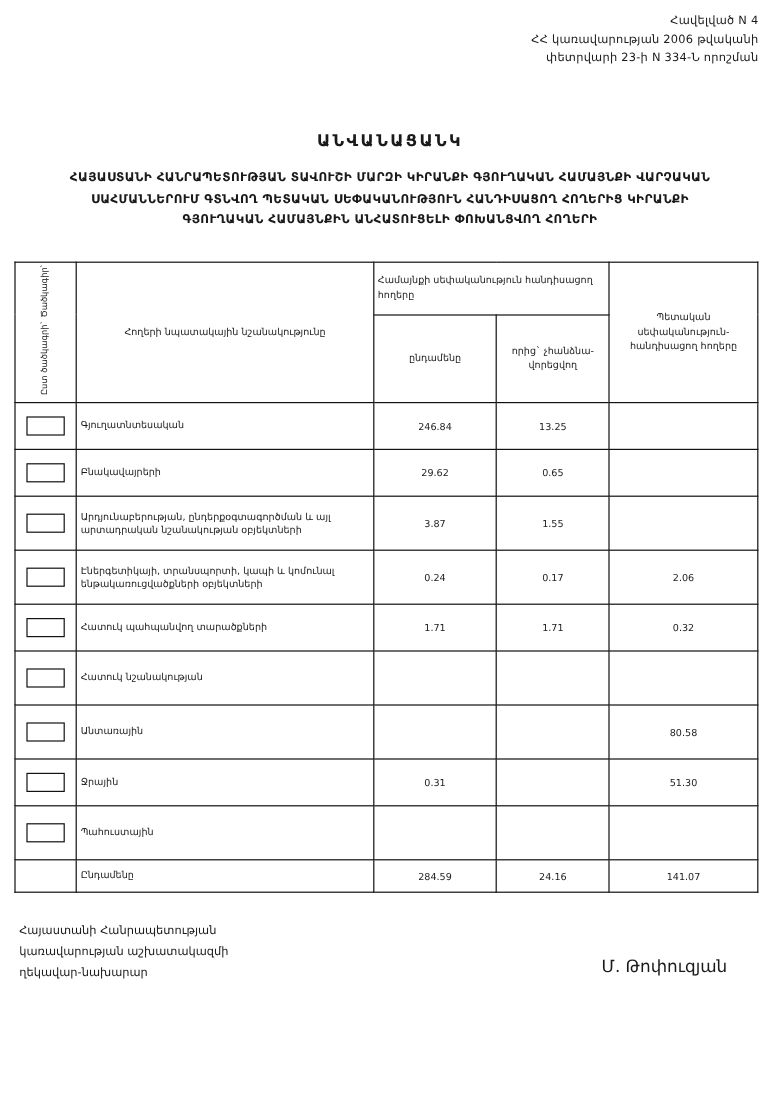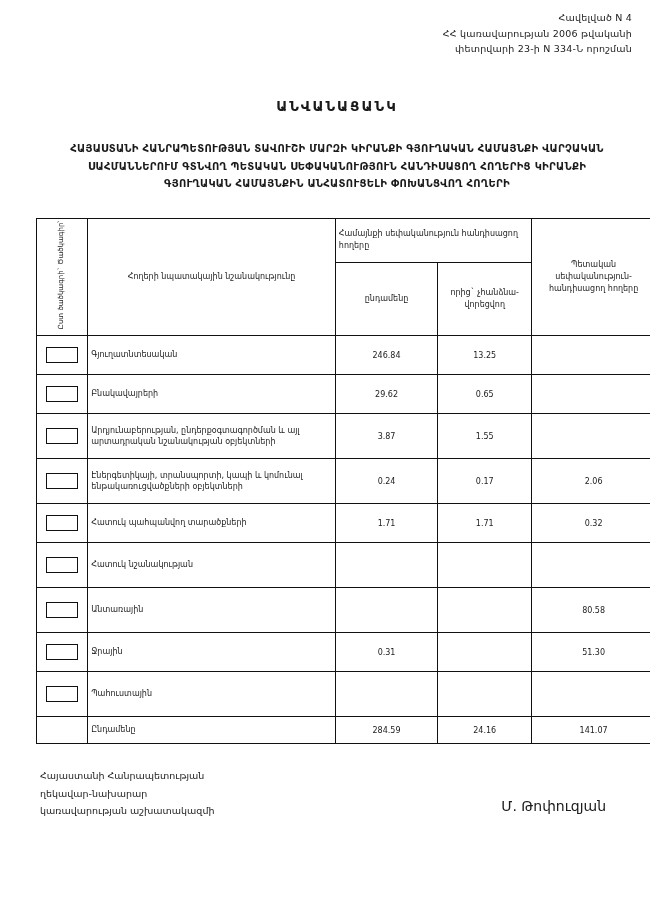--- a/index.html
+++ b/index.html
@@ -12,39 +12,38 @@
     height: 924px;
     font-family: "DejaVu Sans", sans-serif;
     color: #1a1a1a;
     position: relative;
     overflow: hidden;
   }
   .page {
     position: absolute;
     inset: 0;
     padding: 0;
-    margin-left: 24px;
   }
 
   
   .doc-header {
     position: absolute;
     top: 10px;
     right: 18px;
     text-align: right;
     font-size: 9.5px;
     line-height: 1.65;
     letter-spacing: 0.2px;
   }
   .doc-header div { white-space: nowrap; }
 
   
   .title {
     position: absolute;
-    top: 98px;
+    top: 110px;
     left: 0;
     right: 0;
     text-align: center;
     font-size: 13.5px;
     font-weight: bold;
     letter-spacing: 2px;
   }
   .subtitle {
     position: absolute;
     top: 140px;
@@ -303,19 +302,19 @@
           <td class="c-num">141.07</td>
         </tr>
 
       </tbody>
     </table>
   </div>
 
   <div class="footer">
     <div class="lines">
       <div>Հայաստանի Հանրապետության</div>
+      <div>կառավարության աշխատակազմի</div>
       <div>ղեկավար-նախարար</div>
-      <div>կառավարության աշխատակազմի</div>
     </div>
     <div class="sig">Մ. Թոփուզյան</div>
   </div>
 
 </div>
 
 </body></html>

